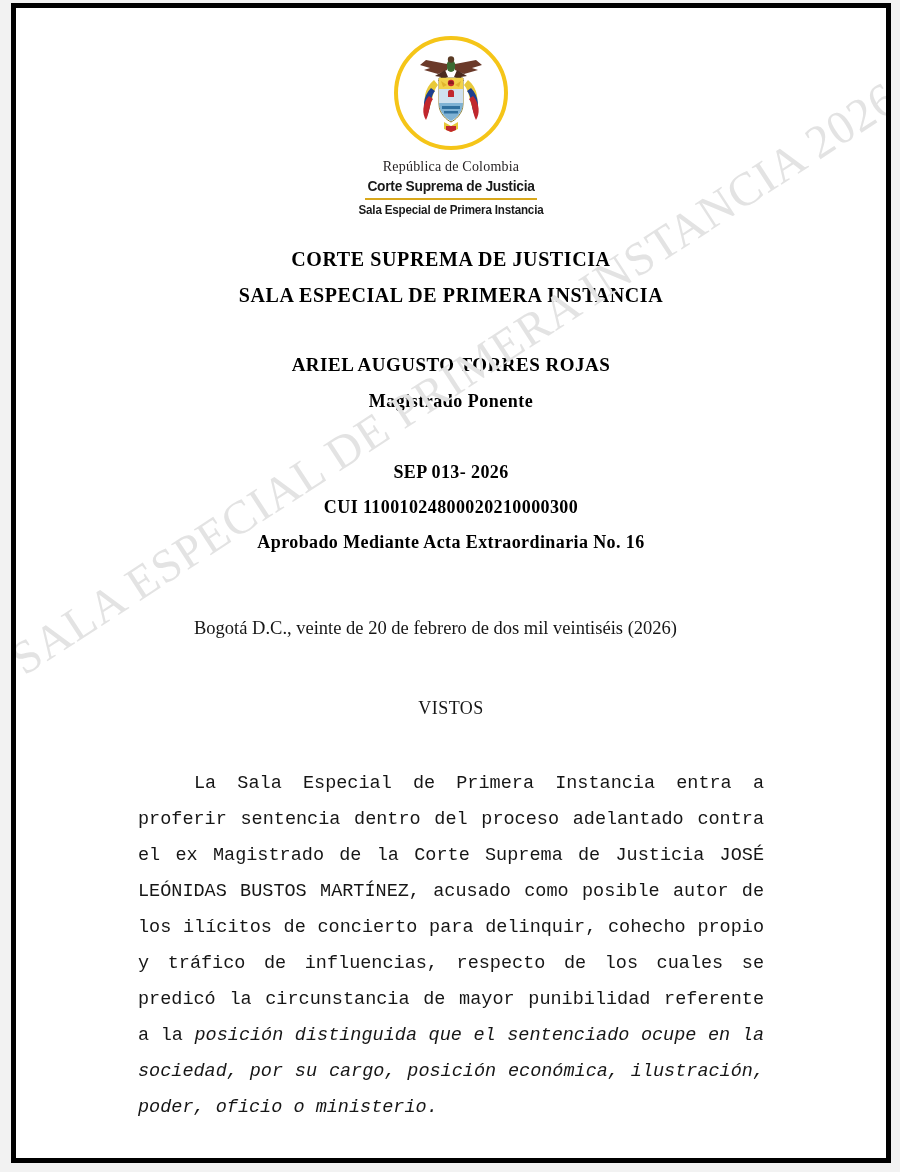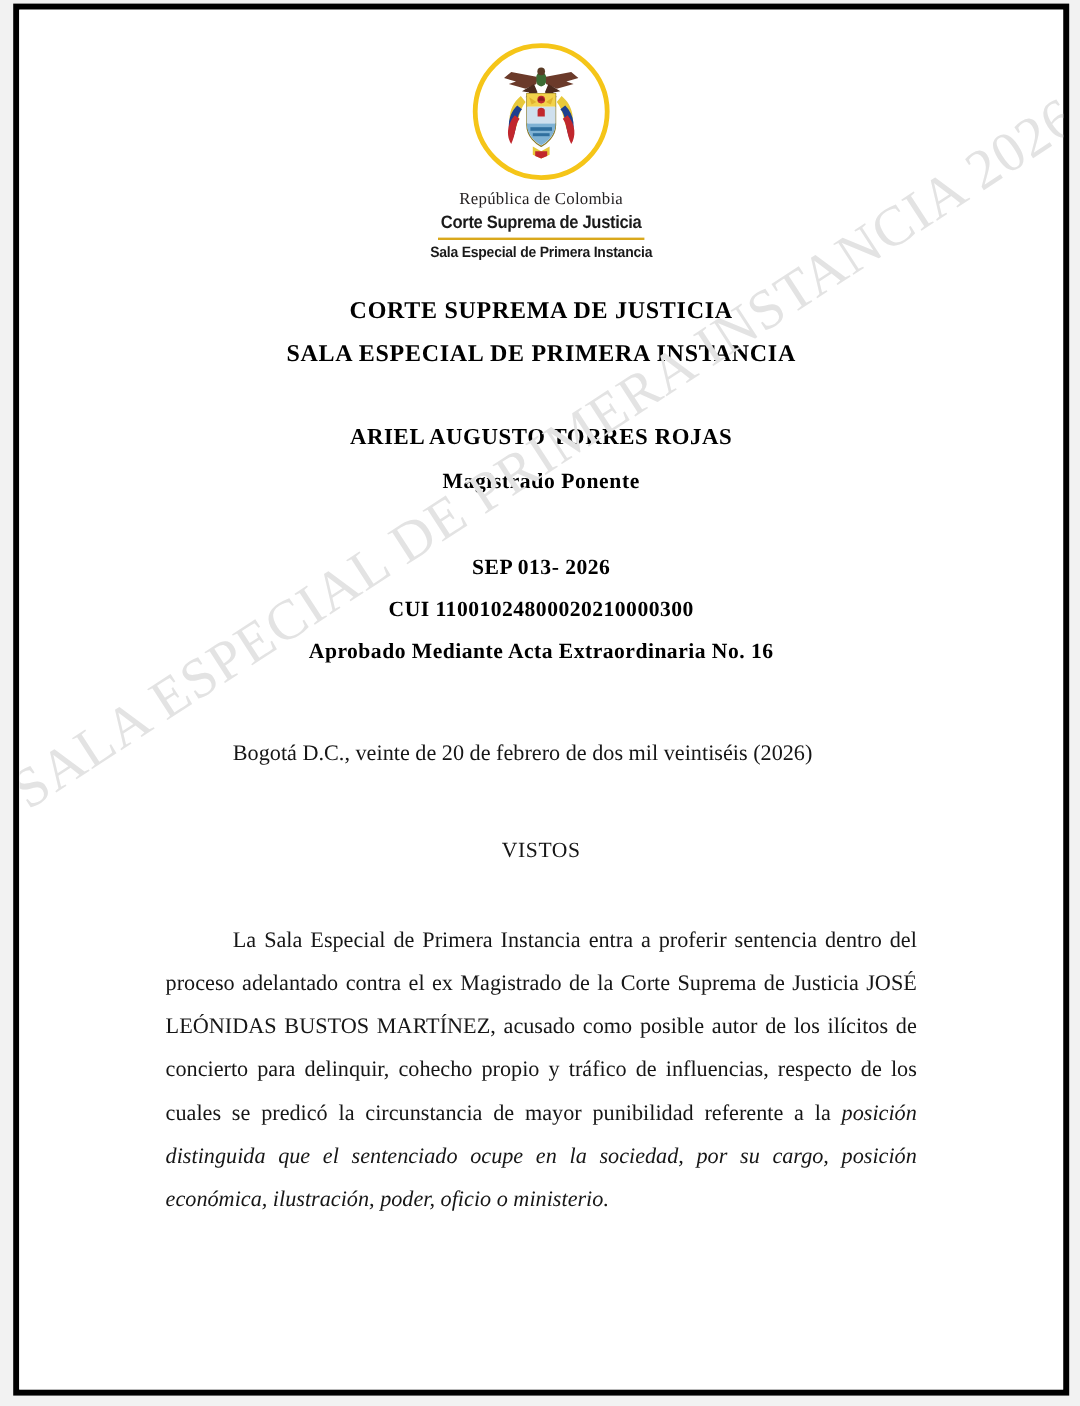--- a/index.html
+++ b/index.html
@@ -171,20 +171,21 @@
   .section-title {
     margin-top: 44px;
     text-align: center;
     font-weight: normal;
     font-size: 18px;
     letter-spacing: 0.5px;
   }
   .paragraph {
     margin-top: 40px;
     text-indent: 56px;
+    font-family: Liberation Mono, monospace;
   }
   .paragraph .it { font-style: italic; }
 </style>
 </head>
 <body>
 
 <div class="page-outer">
   <div class="page-border">
     <div class="page-inner">
 

